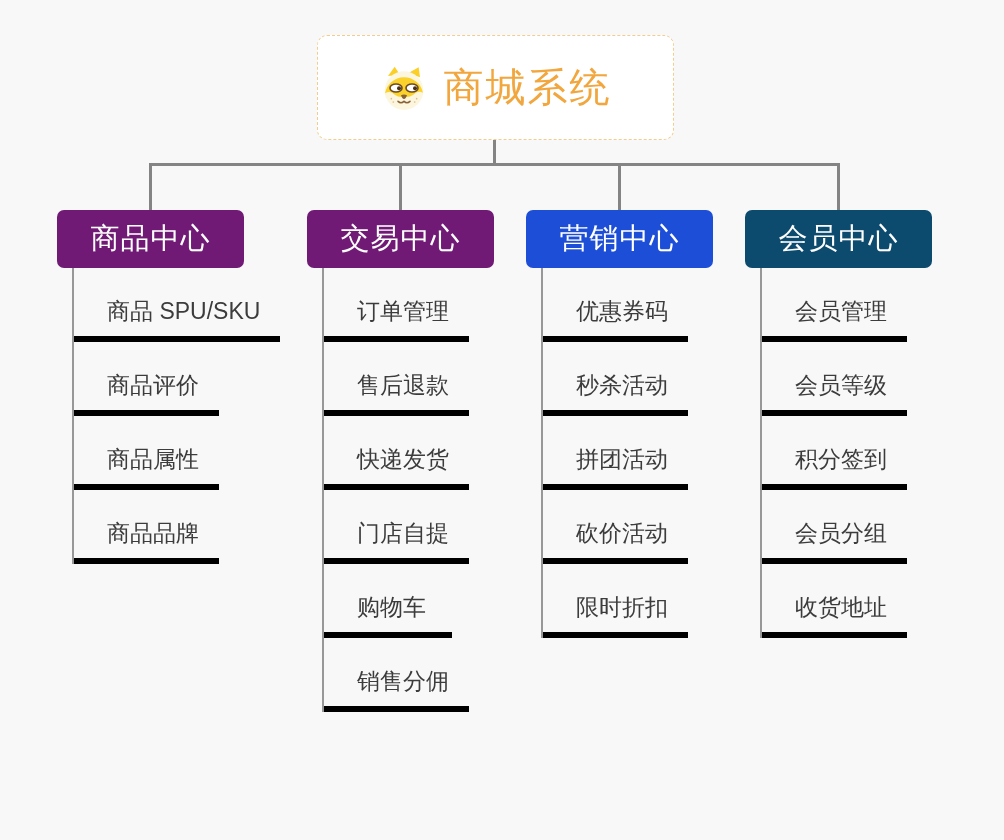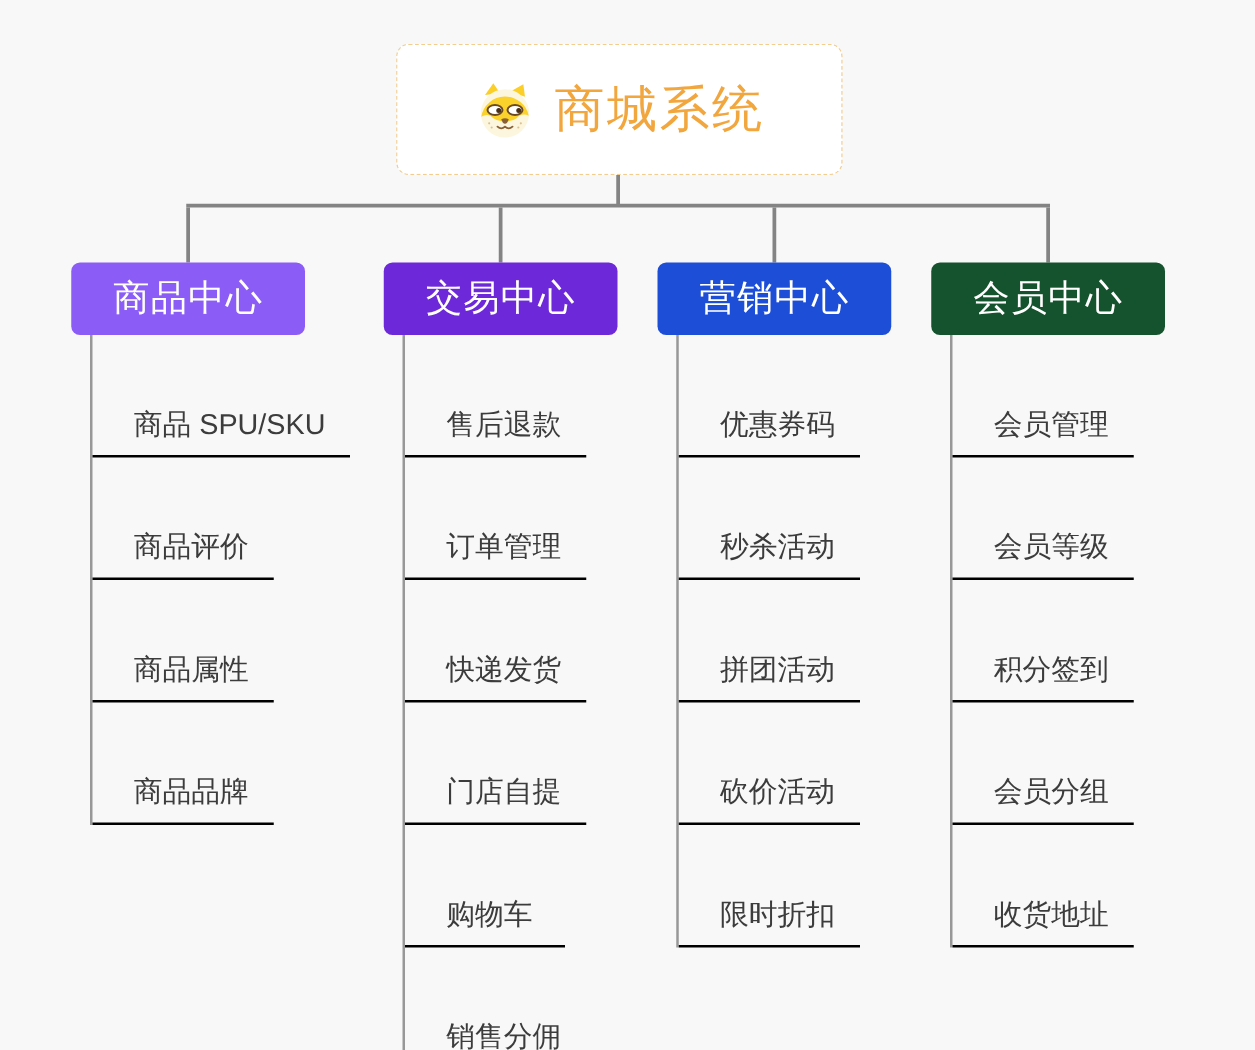--- a/index.html
+++ b/index.html
@@ -71,37 +71,37 @@
     border-radius: 7px;
     display: flex;
     align-items: center;
     justify-content: center;
     color: #ffffff;
     font-size: 29px;
     letter-spacing: 1px;
     box-sizing: border-box;
     white-space: nowrap;
   }
-  .branch-1 .branch-box { background: #8b5cf6; }
-  .branch-2 .branch-box { background: #6d28d9; }
+  .branch-1 .branch-box { background: #701a75; }
+  .branch-2 .branch-box { background: #701a75; }
   .branch-3 .branch-box { background: #1d4ed8; }
-  .branch-4 .branch-box { background: #14532d; }
+  .branch-4 .branch-box { background: #0c4a6e; }
 
   .leaf-list {
     margin-left: 15px;
     border-left: 2px solid #989898;
     width: fit-content;
   }
   .leaf {
-    height: 98px;
+    height: 74px;
     display: flex;
     align-items: flex-end;
     box-sizing: border-box;
     padding: 0 20px 9px 33px;
-    border-bottom: 2px solid #000000;
+    border-bottom: 6px solid #000000;
     width: fit-content;
     min-width: 128px;
     font-size: 23px;
     color: #3c3c3c;
     white-space: nowrap;
   }
 </style>
 </head>
 <body>
 
@@ -148,22 +148,22 @@
       <div class="leaf">商品 SPU/SKU</div>
       <div class="leaf">商品评价</div>
       <div class="leaf">商品属性</div>
       <div class="leaf">商品品牌</div>
     </div>
   </div>
 
   <div class="branch branch-2">
     <div class="branch-box">交易中心</div>
     <div class="leaf-list">
+      <div class="leaf">订单管理</div>
       <div class="leaf">售后退款</div>
-      <div class="leaf">订单管理</div>
       <div class="leaf">快递发货</div>
       <div class="leaf">门店自提</div>
       <div class="leaf">购物车</div>
       <div class="leaf">销售分佣</div>
     </div>
   </div>
 
   <div class="branch branch-3">
     <div class="branch-box">营销中心</div>
     <div class="leaf-list">

